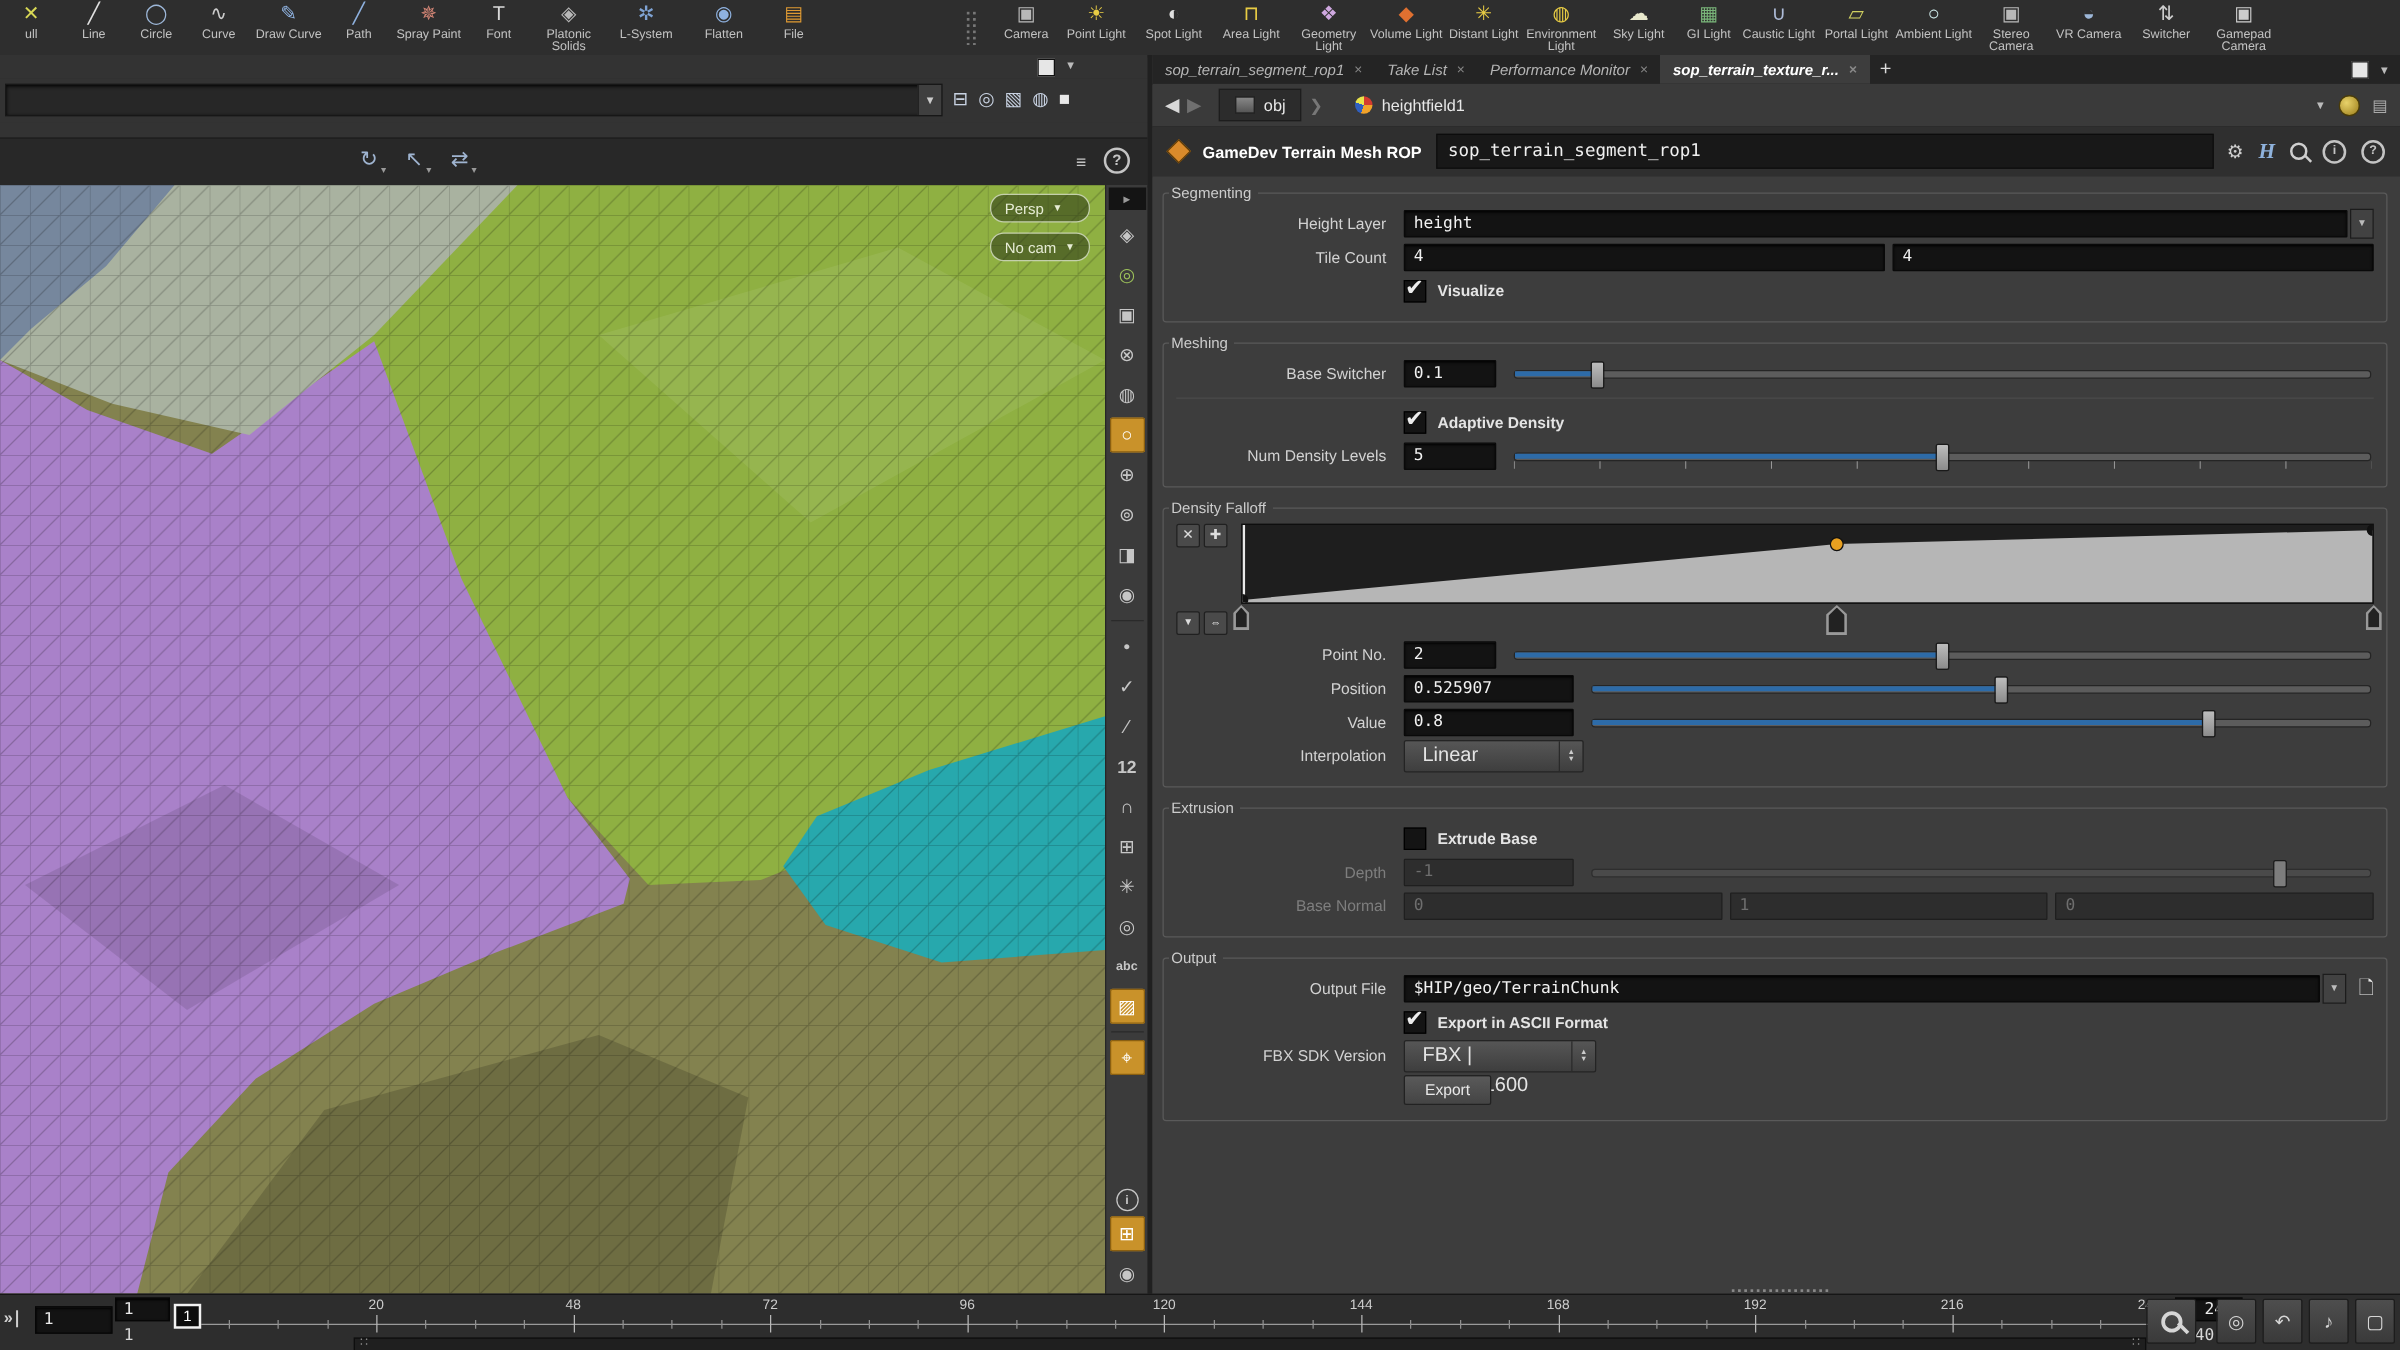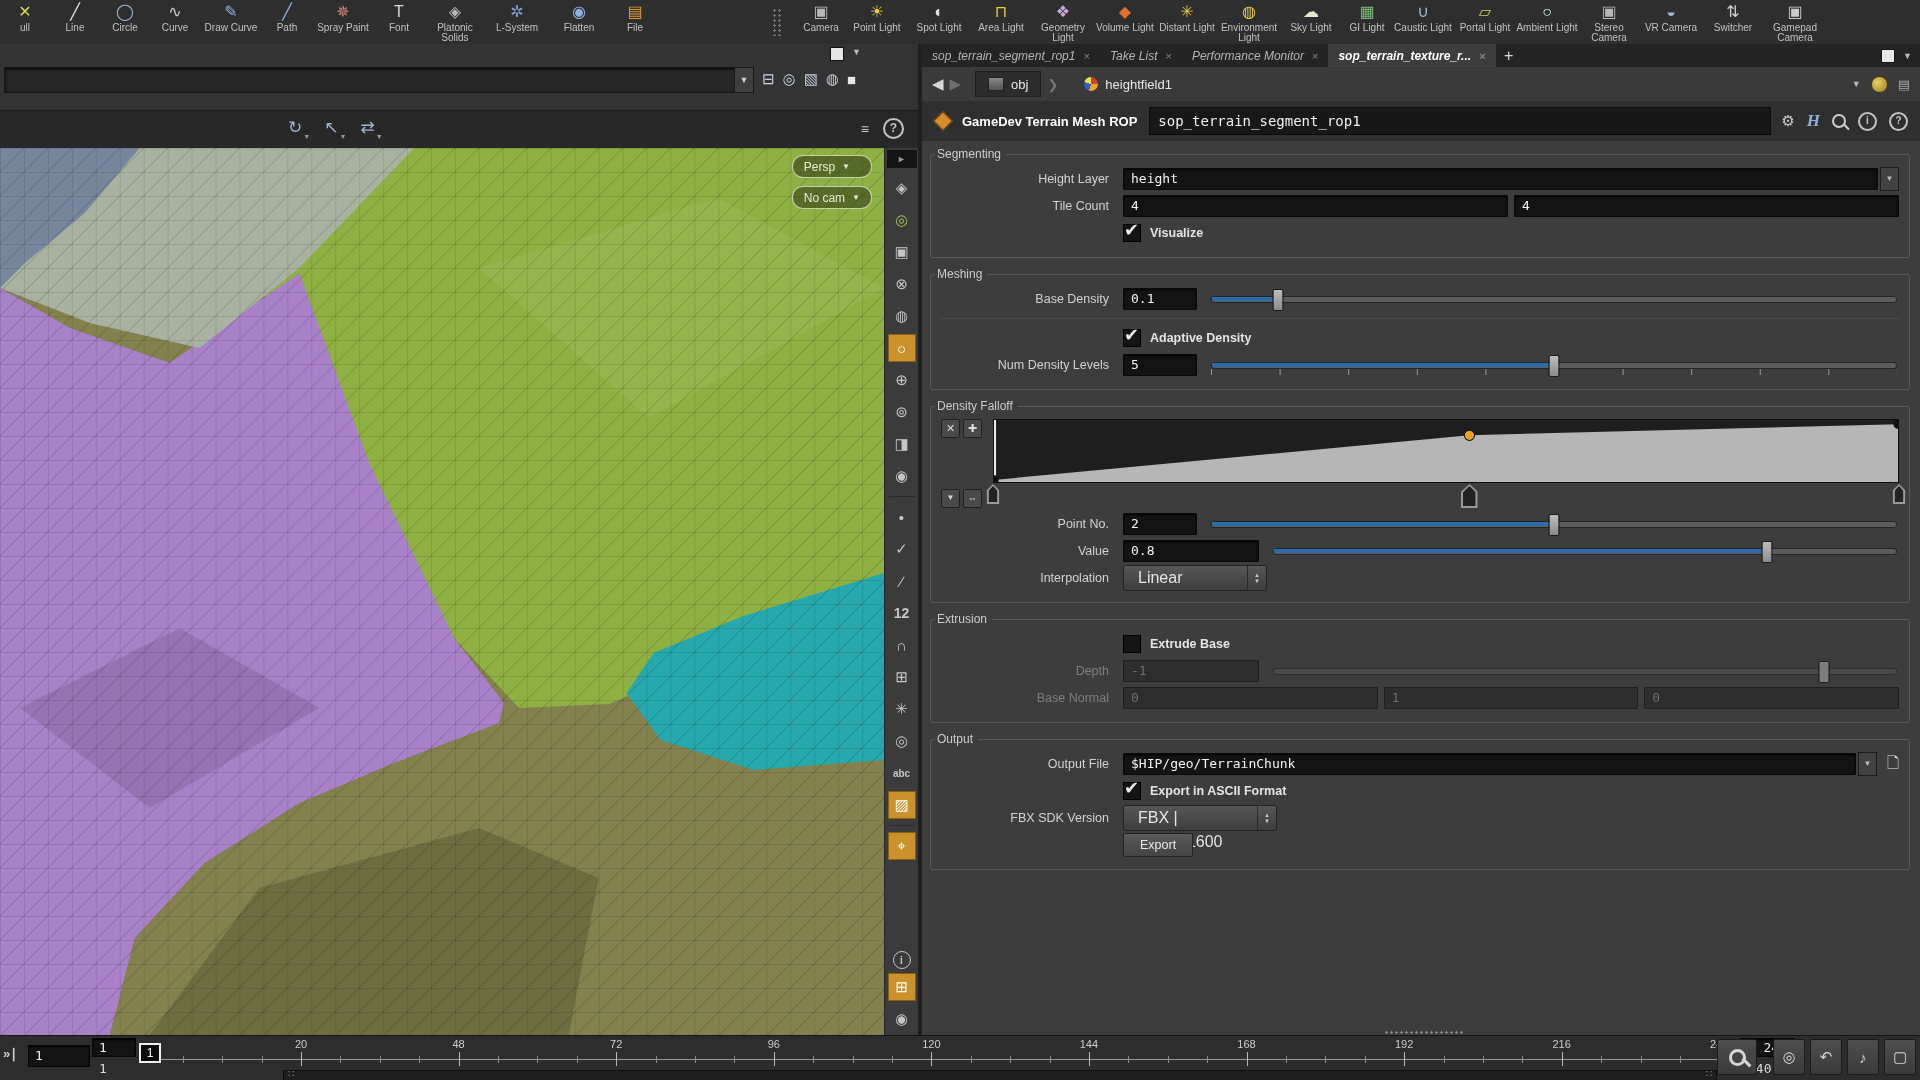--- a/index.html
+++ b/index.html
@@ -480,21 +480,21 @@
         <div class="prow">
           <div class="plabel"></div>
           <div class="cb on"></div>
           <div class="cb-label">Visualize</div>
         </div>
       </fieldset>
 
       <fieldset class="pgroup">
         <legend>Meshing</legend>
         <div class="prow">
-          <div class="plabel">Base Density</div>
+          <div class="plabel">Base Switcher</div>
           <div class="pfield f-small">0.1</div>
           <div class="slider">
             <div class="sl-track"></div>
               <div class="sl-fill" style="width:10%;"></div>
               <div class="sl-handle" style="left:10%;"></div>
           </div>
         </div>
         <div class="hr"></div>
         <div class="prow">
           <div class="plabel"></div>
@@ -545,20 +545,29 @@
               </div>
           </div>
         </div>
         <div class="prow">
           <div class="plabel">Point No.</div>
           <div class="pfield f-small">2</div>
           <div class="slider">
             <div class="sl-track"></div>
               <div class="sl-fill" style="width:50%;"></div>
               <div class="sl-handle" style="left:50%;"></div>
+          </div>
+        </div>
+        <div class="prow">
+          <div class="plabel">Position</div>
+          <div class="pfield f-med">0.525907</div>
+          <div class="slider">
+            <div class="sl-track"></div>
+              <div class="sl-fill" style="width:52.6%;"></div>
+              <div class="sl-handle" style="left:52.6%;"></div>
           </div>
         </div>
         <div class="prow">
           <div class="plabel">Value</div>
           <div class="pfield f-med">0.8</div>
           <div class="slider">
             <div class="sl-track"></div>
               <div class="sl-fill" style="width:79%;"></div>
               <div class="sl-handle" style="left:79%;"></div>
           </div>

